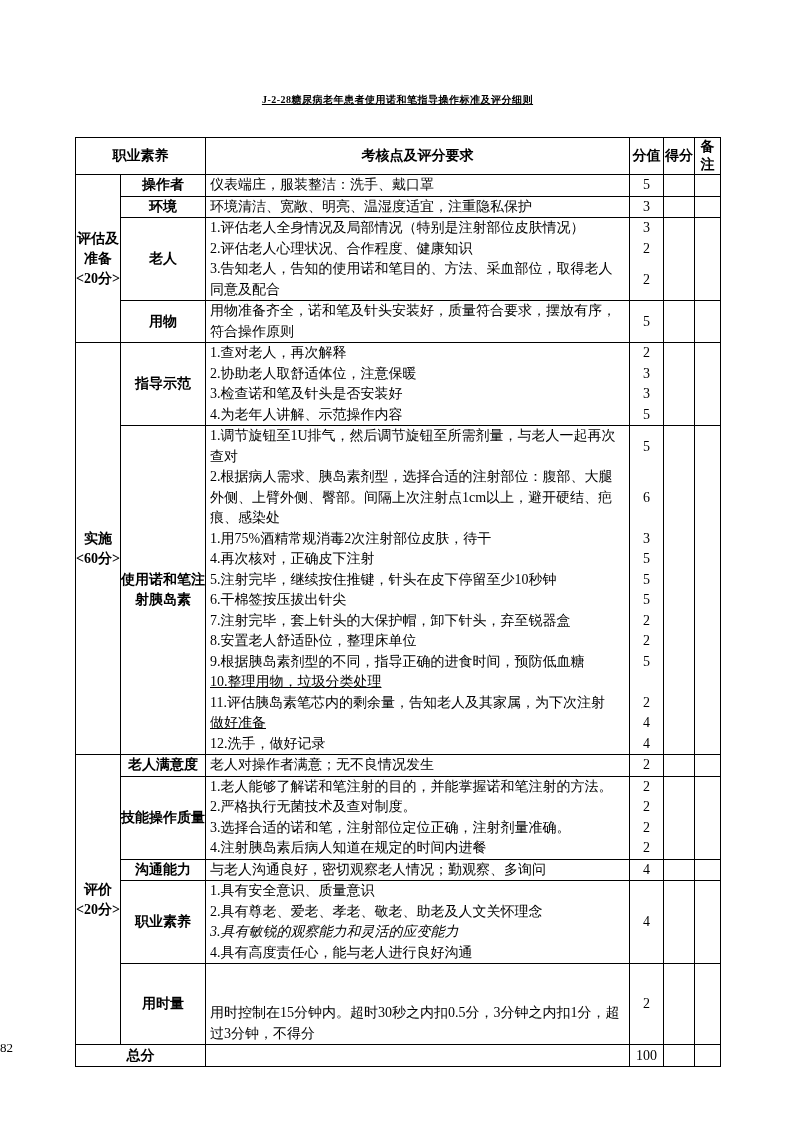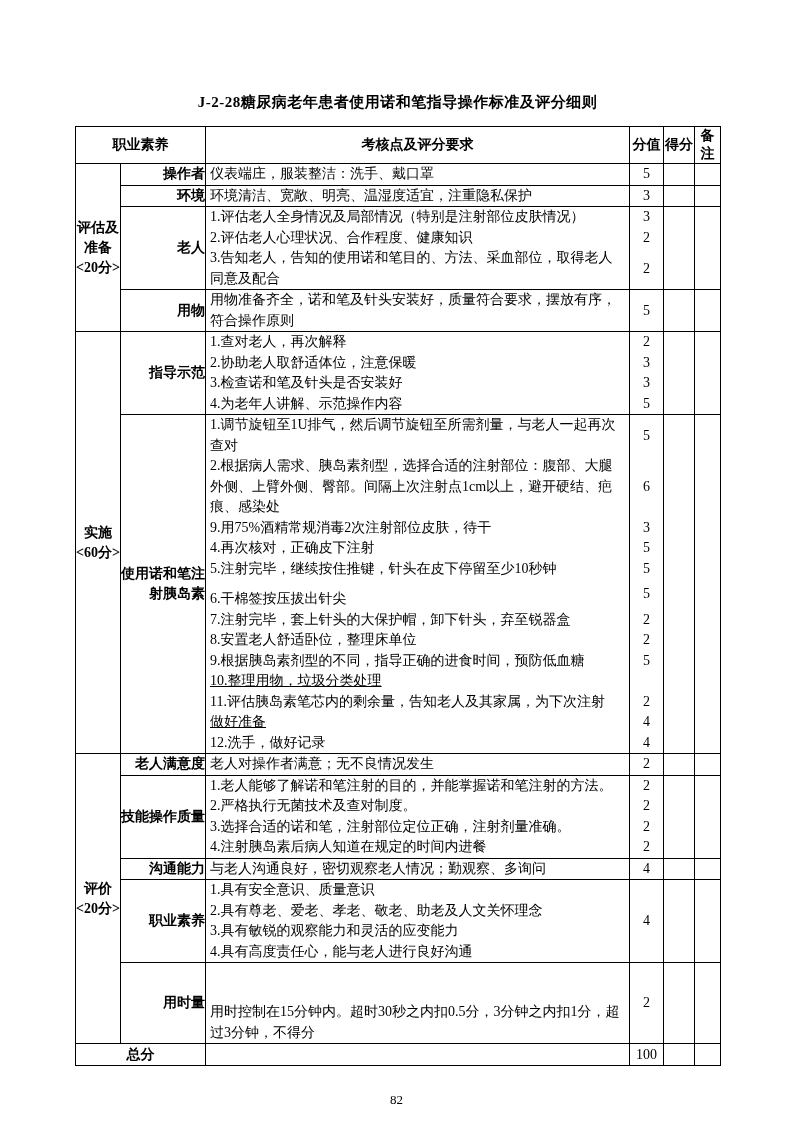--- a/index.html
+++ b/index.html
@@ -10,25 +10,26 @@
     font-family: "Liberation Serif", "DejaVu Serif", serif;
   }
   .page {
     position: relative;
     width: 793px; height: 1122px;
     box-sizing: border-box;
     padding: 93px 73px 0 75px;
     background: #ffffff;
   }
   .doc-title {
-    font-size: 15px;
-    font-weight: bold;
-    text-align: center;
-    margin: 0 0 14px 0;
+    font-size: 10px;
+    font-weight: bold;
+    text-align: center;
+    margin: 0 0 30px 0;
     letter-spacing: 0.5px;
+    text-decoration: underline;
   }
   table.rubric {
     border-collapse: collapse;
     table-layout: fixed;
     width: 645px;
     font-size: 14px;
   }
   table.rubric th, table.rubric td {
     border: 1px solid #000;
     padding: 0;
@@ -42,21 +43,21 @@
   td.group {
     font-weight: bold;
     text-align: center;
     line-height: 20px;
     word-break: break-all;
     white-space: pre-line;
     padding: 0 6px;
   }
   td.label {
     font-weight: bold;
-    text-align: right;
+    text-align: center;
     line-height: 20px;
     word-break: break-all;
     padding: 0 2px;
   }
   td.items { vertical-align: middle; }
   .grid {
     display: grid;
     grid-template-columns: 1fr 34px;
     width: 100%;
     height: 100%;
@@ -79,22 +80,22 @@
   td.blank { height: 20px; }
   td.total-label {
     font-weight: bold;
     text-align: center;
     height: 21px;
   }
   td.total-score, td.total-empty { text-align: center; }
   .page-number {
     position: absolute;
     left: 0; right: 0;
-    top: 1092px;
-    text-align: center;
+    top: 1040px;
+    text-align: left;
     font-size: 13px;
   }
 </style>
 </head>
 <body>
 
 <div class="page">
 
   <h1 class="doc-title">J-2-28糖尿病老年患者使用诺和笔指导操作标准及评分细则</h1>
 
@@ -187,27 +188,27 @@
           <td class="blank"></td>
         </tr>
         <tr>
           <td class="label">使用诺和笔注射胰岛素</td>
           <td class="items" colspan="2">
             <div class="grid">
               <div class="item-text" style="grid-row: 1;">1.调节旋钮至1U排气，然后调节旋钮至所需剂量，与老人一起再次查对</div>
               <div class="item-score" style="grid-row: 1;">5</div>
               <div class="item-text" style="grid-row: 2;">2.根据病人需求、胰岛素剂型，选择合适的注射部位：腹部、大腿外侧、上臂外侧、臀部。间隔上次注射点1cm以上，避开硬结、疤痕、感染处</div>
               <div class="item-score" style="grid-row: 2;">6</div>
-              <div class="item-text" style="grid-row: 3;">9.用75%酒精常规消毒2次注射部位皮肤，待干</div>
+              <div class="item-text" style="grid-row: 3;">1.用75%酒精常规消毒2次注射部位皮肤，待干</div>
               <div class="item-score" style="grid-row: 3;">3</div>
               <div class="item-text" style="grid-row: 4; text-align: right;">4.再次核对，正确皮下注射</div>
               <div class="item-score" style="grid-row: 4;">5</div>
               <div class="item-text" style="grid-row: 5;">5.注射完毕，继续按住推键，针头在皮下停留至少10秒钟</div>
               <div class="item-score" style="grid-row: 5;">5</div>
-              <div class="item-text" style="grid-row: 6; margin-top: 10px;">6.干棉签按压拔出针尖</div>
+              <div class="item-text" style="grid-row: 6;">6.干棉签按压拔出针尖</div>
               <div class="item-score" style="grid-row: 6;">5</div>
               <div class="item-text" style="grid-row: 7;">7.注射完毕，套上针头的大保护帽，卸下针头，弃至锐器盒</div>
               <div class="item-score" style="grid-row: 7;">2</div>
               <div class="item-text" style="grid-row: 8;">8.安置老人舒适卧位，整理床单位</div>
               <div class="item-score" style="grid-row: 8;">2</div>
               <div class="item-text" style="grid-row: 9;">9.根据胰岛素剂型的不同，指导正确的进食时间，预防低血糖</div>
               <div class="item-score" style="grid-row: 9;">5</div>
               <div class="item-text" style="grid-row: 10; text-decoration: underline;">10.整理用物，垃圾分类处理</div>
               <div class="item-score" style="grid-row: 10;"></div>
               <div class="item-text" style="grid-row: 11;">11.评估胰岛素笔芯内的剩余量，告知老人及其家属，为下次注射</div>
@@ -261,21 +262,21 @@
           </td>
           <td class="blank"></td>
           <td class="blank"></td>
         </tr>
         <tr>
           <td class="label">职业素养</td>
           <td class="items" colspan="2">
             <div class="grid">
               <div class="item-text" style="grid-row: 1;">1.具有安全意识、质量意识</div>
               <div class="item-text" style="grid-row: 2;">2.具有尊老、爱老、孝老、敬老、助老及人文关怀理念</div>
-              <div class="item-text" style="grid-row: 3;">3.具有敏锐的观察能力和灵活的应变能力</div>
+              <div class="item-text" style="grid-row: 3; font-style: italic;">3.具有敏锐的观察能力和灵活的应变能力</div>
               <div class="item-text" style="grid-row: 4;">4.具有高度责任心，能与老人进行良好沟通</div>
               <div class="item-score" style="grid-row: 1 / span 4;">4</div>
             </div>
           </td>
           <td class="blank"></td>
           <td class="blank"></td>
         </tr>
         <tr>
           <td class="label">用时量</td>
           <td class="items" colspan="2">

